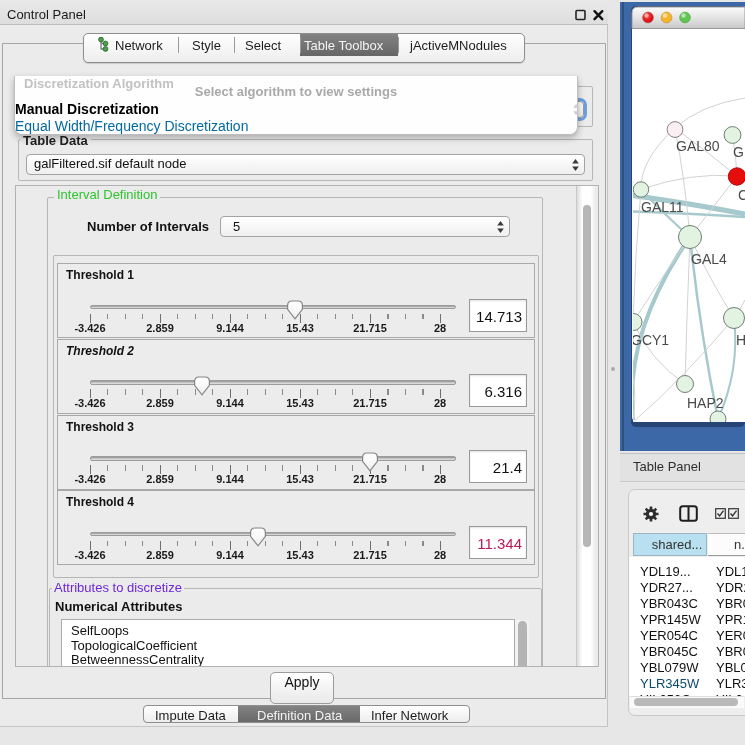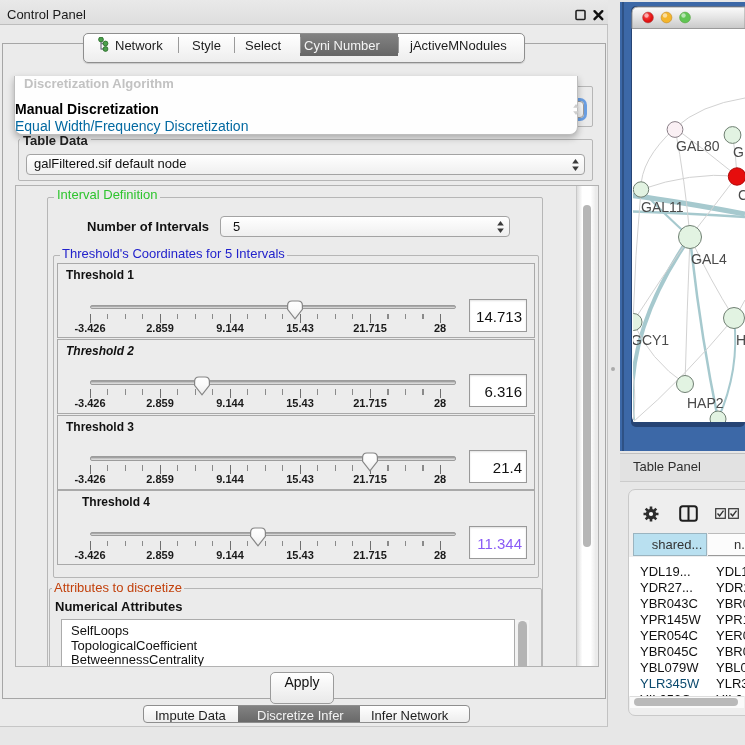--- a/index.html
+++ b/index.html
@@ -18,21 +18,21 @@
 <div class="abs" style="left:2px;top:43px;width:604px;height:656px;border:1px solid #a6a6a6;background:#ebebeb;"></div>
 <div class="abs" style="left:83px;top:33px;width:442px;height:30px;border:1px solid #8e8e8e;border-radius:5px;background:linear-gradient(#ffffff,#ededed);box-shadow:0 1px 1px rgba(0,0,0,0.15);overflow:hidden;">
 <div class="abs" style="left:216px;top:0;width:98px;height:22px;background:linear-gradient(#828282,#666666);"></div>
 <div class="abs" style="left:94px;top:3px;width:1px;height:16px;background:#9a9a9a;"></div>
 <div class="abs" style="left:150px;top:3px;width:1px;height:16px;background:#9a9a9a;"></div>
 <div class="abs" style="left:216px;top:3px;width:1px;height:16px;background:#9a9a9a;"></div>
 <div class="abs" style="left:314px;top:3px;width:1px;height:16px;background:#9a9a9a;"></div>
 <div class="abs" style="left:31px;top:4px;font-size:13px;color:#1c1c1c;">Network</div>
 <div class="abs" style="left:108px;top:4px;font-size:13px;color:#1c1c1c;">Style</div>
 <div class="abs" style="left:161px;top:4px;font-size:13px;color:#1c1c1c;">Select</div>
-<div class="abs" style="left:220px;top:4px;font-size:13px;color:#f4f4f4;">Cyni Number</div>
+<div class="abs" style="left:220px;top:4px;font-size:13px;color:#f4f4f4;">Table Toolbox</div>
 <div class="abs" style="left:326px;top:4px;font-size:13px;color:#1c1c1c;">jActiveMNodules</div>
 <svg class="abs" style="left:14px;top:3px" width="14" height="16" viewBox="0 0 14 16">
         <path d="M3 3 L3 12.5 M3 6.5 L6.5 6.5 M3 12 L6.5 12" stroke="#7a7a8a" stroke-width="1.3" fill="none"></path>
         <circle cx="3" cy="2.5" r="2.4" fill="#4ba04b" stroke="#2e6e2e" stroke-width="0.9"></circle>
         <circle cx="7.5" cy="6.5" r="2.4" fill="#4ba04b" stroke="#2e6e2e" stroke-width="0.9"></circle>
         <circle cx="7.5" cy="12" r="2.4" fill="#4ba04b" stroke="#2e6e2e" stroke-width="0.9"></circle>
       </svg>
 </div>
 <div class="abs" style="left:18px;top:86px;width:574.5px;height:40.5px;border:1px solid #b6b6b6;border-radius:2px;"></div>
 <div class="abs" style="left:571px;top:100.5px;width:13px;height:17px;border-radius:4px;background:linear-gradient(#fdfdfd,#ececec);border:1px solid #9a9a9a;box-shadow:0 0 0 3px rgba(100,155,225,0.95);"></div>
@@ -50,21 +50,20 @@
 <div class="abs" style="left:31px;top:11px;width:496px;height:478px;border:1px solid #b6b6b6;border-radius:2px;"></div>
 <div class="abs" style="left:38px;top:0.5px;font-size:13px;color:#2ec42e;background:#ebebeb;padding:0 3px;">Interval Definition</div>
 <div class="abs" style="left:71px;top:33px;font-size:13px;font-weight:bold;color:#111;">Number of Intervals</div>
 <div class="abs" style="left:204px;top:30px;width:290px;height:21px;border:1px solid #a3a3a3;border-radius:4px;background:linear-gradient(#ffffff,#efefef);"></div>
 <div class="abs" style="left:217px;top:33px;font-size:13px;color:#111;">5</div>
 <svg class="abs" style="left:481px;top:35px" width="7" height="12" viewBox="0 0 7 12">
         <path d="M3.5 0 L6.8 4.4 L0.2 4.4 Z" fill="#3a3a3a"></path>
         <path d="M3.5 12 L6.8 7.6 L0.2 7.6 Z" fill="#3a3a3a"></path>
       </svg>
 <div class="abs" style="left:37px;top:69px;width:486px;height:323px;border:1px solid #b6b6b6;border-radius:2px;"></div>
-<div class="abs" style="left:44px;top:60px;font-size:13px;color:#2222cc;background:#ebebeb;padding:0 2px;">Threshold's Coordinates for 5 Intervals</div>
 <div class="abs" style="left:41px;top:77.0px;width:477.5px;height:75px;border:1px solid #a9a9a9;background:#ececec;"></div>
 <div class="abs" style="left:50px;top:82.0px;font-size:12px;font-weight:bold;color:#111;">Threshold 1</div>
 <div class="abs" style="left:73.5px;top:118.5px;width:366.0px;height:4.5px;border-radius:2px;background:linear-gradient(#8f8f8f,#c9c9c9 55%,#e3e3e3);border:1px solid #9c9c9c;"></div>
 <div class="abs" style="left:74px;top:127.5px;width:352px;height:5.5px;background:repeating-linear-gradient(90deg,#8a8a8a 0,#8a8a8a 1px,transparent 1px,transparent 17.5px);"></div>
 <div class="abs" style="left:74.0px;top:127.5px;width:1px;height:9px;background:#6f6f6f;"></div>
 <div class="abs" style="left:144.0px;top:127.5px;width:1px;height:9px;background:#6f6f6f;"></div>
 <div class="abs" style="left:214.0px;top:127.5px;width:1px;height:9px;background:#6f6f6f;"></div>
 <div class="abs" style="left:284.0px;top:127.5px;width:1px;height:9px;background:#6f6f6f;"></div>
 <div class="abs" style="left:354.0px;top:127.5px;width:1px;height:9px;background:#6f6f6f;"></div>
 <div class="abs" style="left:424.0px;top:127.5px;width:1px;height:9px;background:#6f6f6f;"></div>
@@ -136,21 +135,21 @@
             <stop offset="0" stop-color="#ffffff"></stop>
             <stop offset="0.45" stop-color="#fafafa"></stop>
             <stop offset="1" stop-color="#ececec"></stop>
           </linearGradient>
         </defs>
         <path d="M1.6 5.5 Q1.6 1 6 1 L12 1 Q16.4 1 16.4 5.5 L16.4 9.3 L9 18.8 L1.6 9.3 Z" fill="url(#tg)" stroke="#858585" stroke-width="1.2"></path>
       </svg>
 <div class="abs" style="left:453px;top:264.1px;width:58px;height:33px;background:#fff;border:1px solid #999;box-shadow:inset 0 1px 2px rgba(0,0,0,0.12);"></div>
 <div class="abs" style="left:453px;top:273.1px;width:53px;text-align:right;font-size:15px;color:#111;">21.4</div>
 <div class="abs" style="left:41px;top:304.4px;width:477.5px;height:75px;border:1px solid #a9a9a9;background:#ececec;"></div>
-<div class="abs" style="left:50px;top:309.4px;font-size:12px;font-weight:bold;color:#111;margin-left:16px;">Threshold 4</div>
+<div class="abs" style="left:50px;top:309.4px;font-size:12px;font-weight:bold;color:#111;">Threshold 4</div>
 <div class="abs" style="left:73.5px;top:345.9px;width:366.0px;height:4.5px;border-radius:2px;background:linear-gradient(#8f8f8f,#c9c9c9 55%,#e3e3e3);border:1px solid #9c9c9c;"></div>
 <div class="abs" style="left:74px;top:354.9px;width:352px;height:5.5px;background:repeating-linear-gradient(90deg,#8a8a8a 0,#8a8a8a 1px,transparent 1px,transparent 17.5px);"></div>
 <div class="abs" style="left:74.0px;top:354.9px;width:1px;height:9px;background:#6f6f6f;"></div>
 <div class="abs" style="left:144.0px;top:354.9px;width:1px;height:9px;background:#6f6f6f;"></div>
 <div class="abs" style="left:214.0px;top:354.9px;width:1px;height:9px;background:#6f6f6f;"></div>
 <div class="abs" style="left:284.0px;top:354.9px;width:1px;height:9px;background:#6f6f6f;"></div>
 <div class="abs" style="left:354.0px;top:354.9px;width:1px;height:9px;background:#6f6f6f;"></div>
 <div class="abs" style="left:424.0px;top:354.9px;width:1px;height:9px;background:#6f6f6f;"></div>
 <div class="abs" style="left:44.0px;top:362.9px;width:60px;text-align:center;font-size:11px;font-weight:bold;color:#1a1a1a;">-3.426</div>
 <div class="abs" style="left:114.0px;top:362.9px;width:60px;text-align:center;font-size:11px;font-weight:bold;color:#1a1a1a;">2.859</div>
@@ -162,40 +161,41 @@
         <defs>
           <linearGradient id="tg" x1="0" y1="0" x2="0" y2="1">
             <stop offset="0" stop-color="#ffffff"></stop>
             <stop offset="0.45" stop-color="#fafafa"></stop>
             <stop offset="1" stop-color="#ececec"></stop>
           </linearGradient>
         </defs>
         <path d="M1.6 5.5 Q1.6 1 6 1 L12 1 Q16.4 1 16.4 5.5 L16.4 9.3 L9 18.8 L1.6 9.3 Z" fill="url(#tg)" stroke="#858585" stroke-width="1.2"></path>
       </svg>
 <div class="abs" style="left:453px;top:339.9px;width:58px;height:33px;background:#fff;border:1px solid #999;box-shadow:inset 0 1px 2px rgba(0,0,0,0.12);"></div>
-<div class="abs" style="left:453px;top:348.9px;width:53px;text-align:right;font-size:15px;color:#8b5cf6;">11.344</div>
+<div class="abs" style="left:453px;top:348.9px;width:53px;text-align:right;font-size:15px;color:#be185d;">11.344</div>
 <div class="abs" style="left:33px;top:402px;width:492.5px;height:95px;border:1px solid #b6b6b6;border-radius:2px;"></div>
-<div class="abs" style="left:36px;top:393.5px;font-size:13px;color:#c2410c;background:#ebebeb;padding:0 2px;">Attributes to discretize</div>
+<div class="abs" style="left:36px;top:393.5px;font-size:13px;color:#6d28d9;background:#ebebeb;padding:0 2px;">Attributes to discretize</div>
 <div class="abs" style="left:39px;top:412.5px;font-size:13px;font-weight:bold;color:#111;">Numerical Attributes</div>
 <div class="abs" style="left:45px;top:433px;width:454px;height:61px;background:#fff;border:1px solid #ababab;"></div>
 <div class="abs" style="left:55px;top:437.0px;font-size:13px;color:#111;">SelfLoops</div>
 <div class="abs" style="left:55px;top:451.6px;font-size:13px;color:#111;">TopologicalCoefficient</div>
 <div class="abs" style="left:55px;top:466.2px;font-size:13px;color:#111;">BetweennessCentrality</div>
 <div class="abs" style="left:499px;top:434px;width:14px;height:60px;background:#f2f2f2;"></div>
 <div class="abs" style="left:502px;top:435px;width:9px;height:60px;background:#b4b4b4;border-radius:5px 5px 0 0;"></div>
 </div>
 <div class="abs" style="left:270px;top:672px;width:64px;height:32px;border:1px solid #9b9b9b;border-radius:5px;background:linear-gradient(#ffffff,#e9e9e9);text-align:center;font-size:14px;color:#111;line-height:19px;">Apply</div>
 <div class="abs" style="left:143px;top:705px;width:327px;height:18px;border:1px solid #8e8e8e;border-radius:4px;background:linear-gradient(#ffffff,#ededed);overflow:hidden;">
 <div class="abs" style="left:94px;top:0;width:122px;height:18px;background:linear-gradient(#828282,#666666);"></div>
 <div class="abs" style="left:11px;top:2px;font-size:13px;color:#1c1c1c;">Impute Data</div>
-<div class="abs" style="left:113px;top:2px;font-size:13px;color:#f4f4f4;">Discretize Infer</div>
+<div class="abs" style="left:113px;top:2px;font-size:13px;color:#f4f4f4;">Definition Data</div>
 <div class="abs" style="left:227px;top:2px;font-size:13px;color:#1c1c1c;">Infer Network</div>
 </div>
 <div class="abs" style="left:14px;top:76px;width:564px;height:59px;background:#fefefe;border:1px solid #bdbdbd;border-top:none;border-radius:0 0 8px 8px;box-shadow:0 3px 7px rgba(0,0,0,0.28);z-index:40;"></div>
 <div class="abs" style="left:24px;top:76px;font-size:13px;font-weight:bold;color:#c2c2c2;z-index:41;">Discretization Algorithm</div>
+<div class="abs" style="left:14px;top:84px;width:564px;text-align:center;font-size:13px;font-weight:bold;color:#a9a9a9;z-index:41;">Select algorithm to view settings</div>
 <svg class="abs" style="left:572.5px;top:104px;z-index:42" width="6" height="11" viewBox="0 0 6 11">
       <path d="M3 0 L5.8 3.8 L0.2 3.8 Z" fill="#cdcdcd"></path>
       <path d="M3 11 L5.8 7.2 L0.2 7.2 Z" fill="#cdcdcd"></path>
     </svg>
 <div class="abs" style="left:15px;top:101px;font-size:14px;font-weight:bold;color:#000;z-index:41;">Manual Discretization</div>
 <div class="abs" style="left:15px;top:117.5px;font-size:14px;color:#0369a1;z-index:41;">Equal Width/Frequency Discretization</div>
 </div>
 <div class="abs" style="left:611px;top:367px;width:4px;height:4px;border-radius:2px;background:#aaaaaa;"></div>
 <div class="abs" style="left:620px;top:2px;width:125px;height:449px;background:#3c68a7;"></div>
 <div class="abs" style="left:622px;top:2px;width:2px;height:449px;background:#2e5184;"></div>

